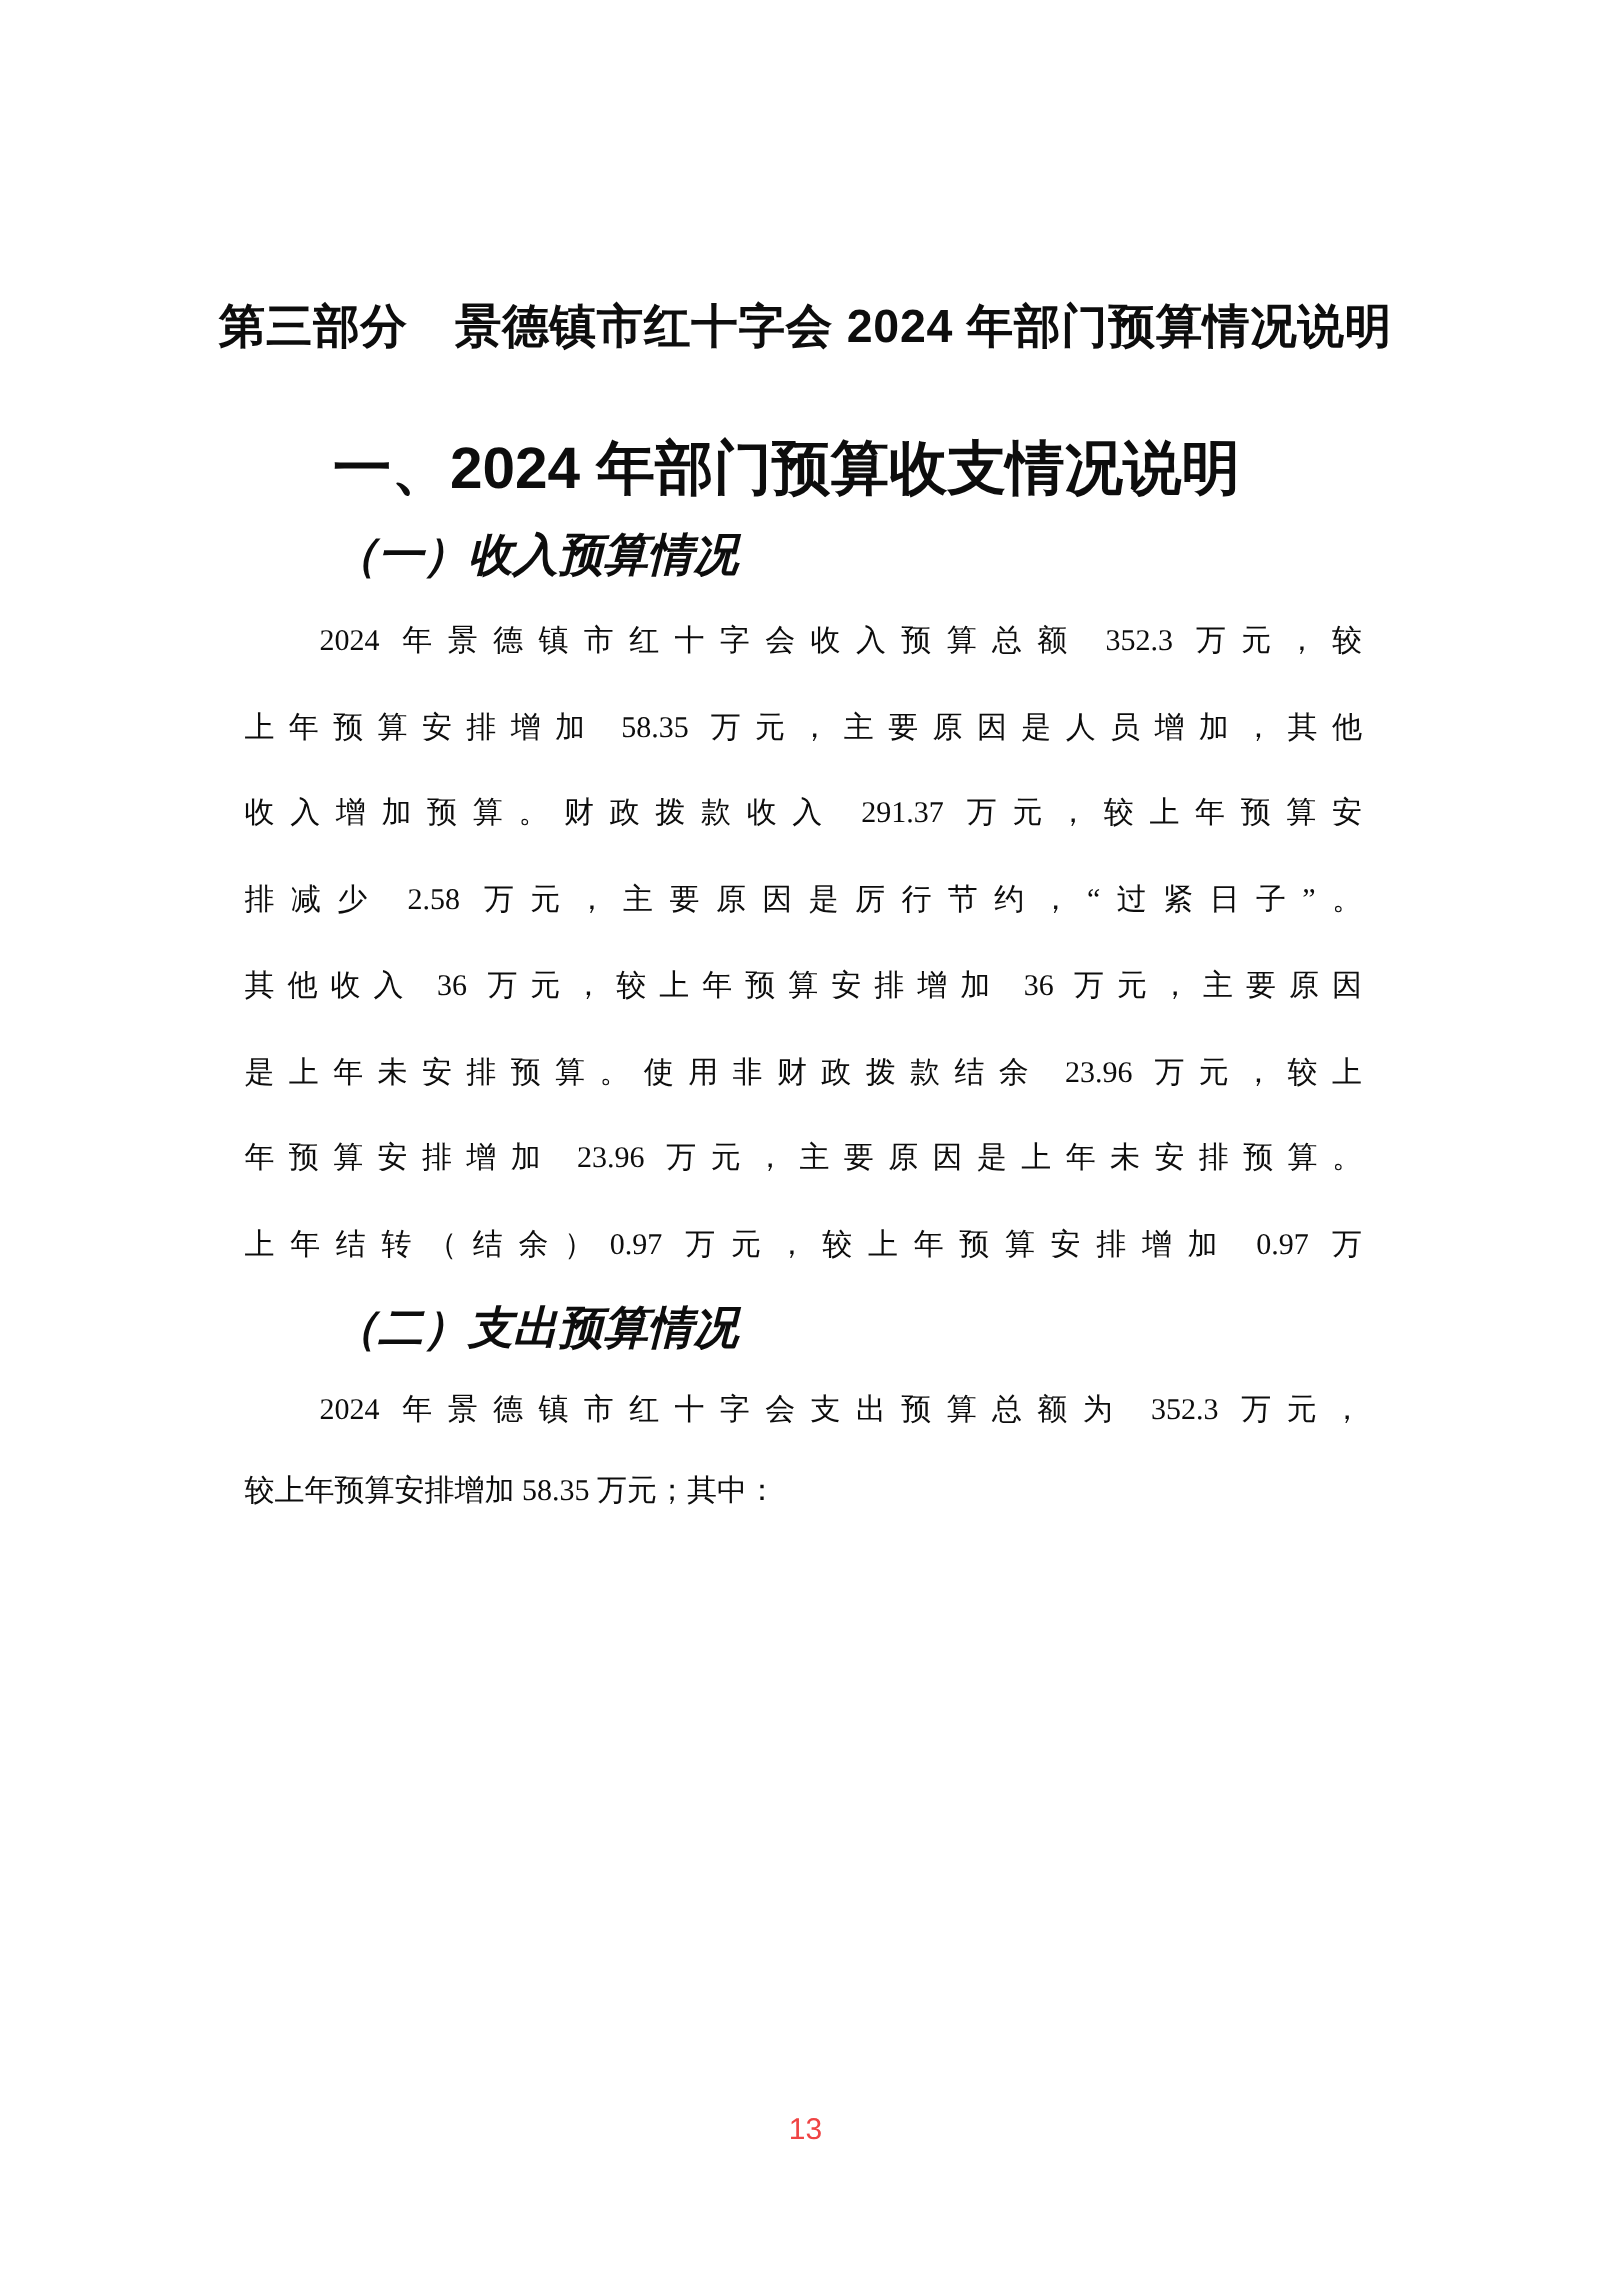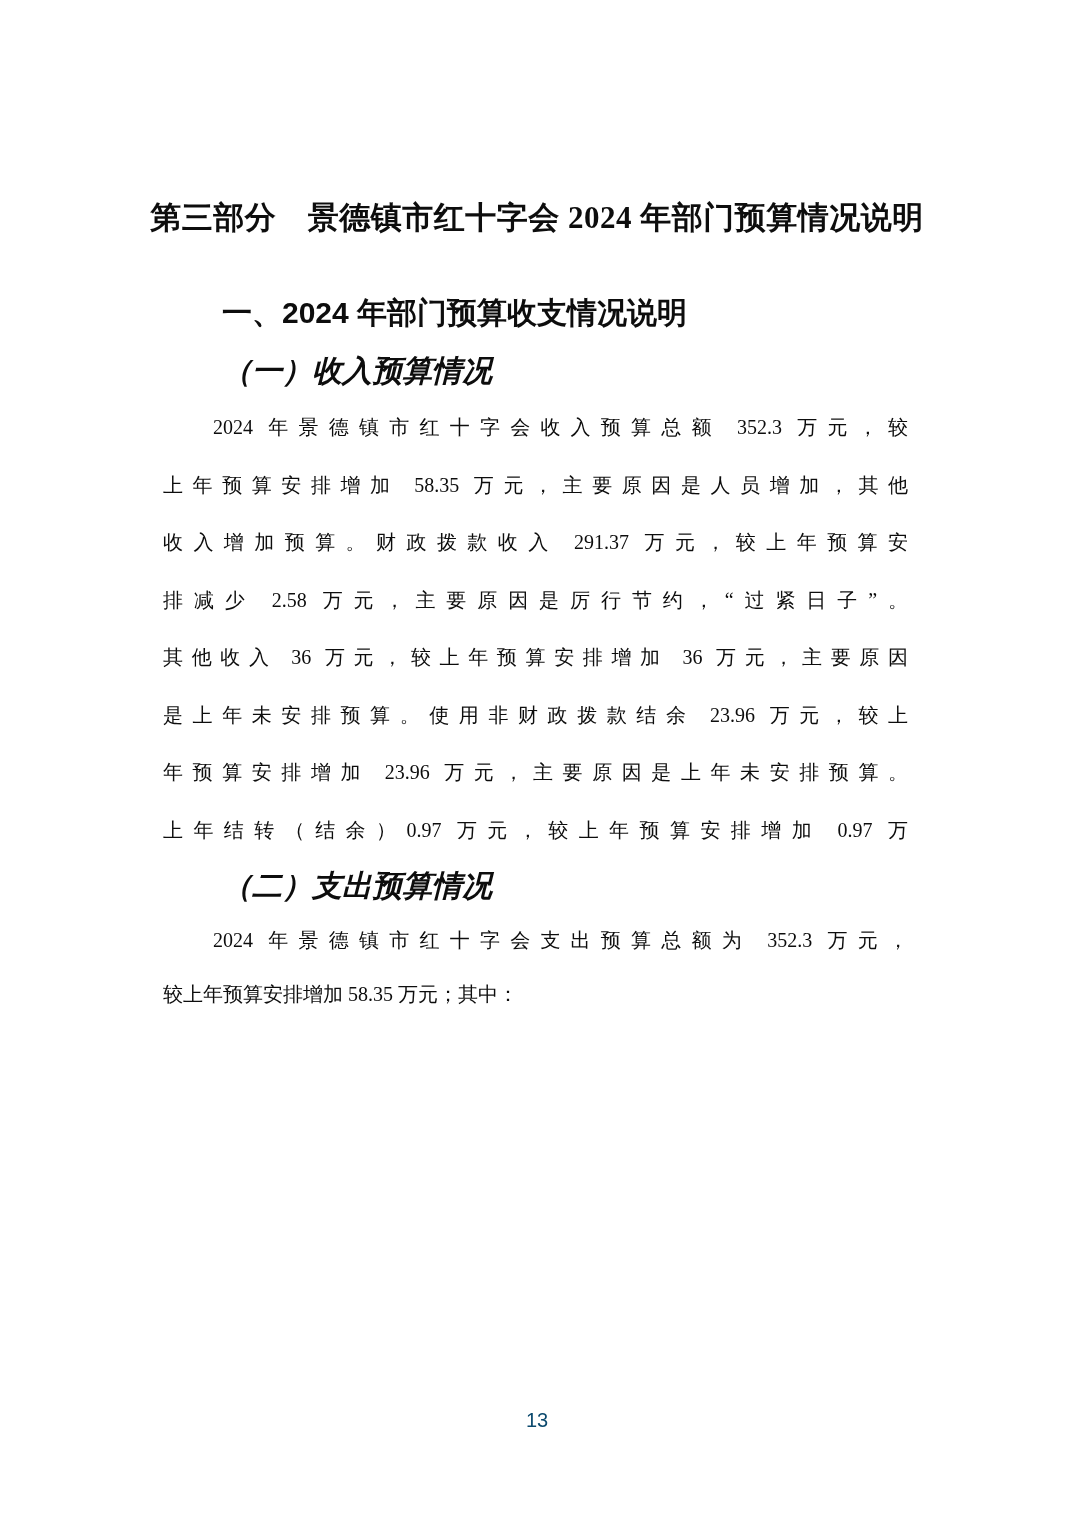--- a/index.html
+++ b/index.html
@@ -17,36 +17,36 @@
     overflow: hidden;
   }
   .doc-title {
     position: absolute;
     top: 190px;
     left: 0;
     right: 0;
     height: 56px;
     line-height: 56px;
     text-align: center;
-    font-family: Liberation Serif, serif;
+    font-family: Liberation Sans, sans-serif;
     font-weight: bold;
     font-size: 31px;
     letter-spacing: 0.5px;
     white-space: nowrap;
   }
   .content {
     position: absolute;
     left: 163px;
     top: 284px;
     width: 745px;
   }
   .h1 {
     height: 57.5px;
     line-height: 57.5px;
-    font-size: 30px;
+    font-size: 39px;
     font-weight: bold;
     font-family: "Liberation Sans", sans-serif;
     text-indent: 59px;
     white-space: nowrap;
   }
   .h2 {
     height: 57.5px;
     line-height: 57.5px;
     font-size: 30px;
     font-weight: bold;
@@ -81,21 +81,21 @@
   .page-number {
     position: absolute;
     top: 1406px;
     left: 0;
     right: 0;
     height: 28px;
     line-height: 28px;
     text-align: center;
     font-family: "Liberation Sans", sans-serif;
     font-size: 20px;
-    color: #0c4a6e;
+    color: #ef4444;
   }
 </style>
 </head>
 <body>
 
 <div class="page">
   <div class="doc-title">第三部分　景德镇市红十字会 2024 年部门预算情况说明</div>
 
   <div class="content">
     <div class="h1">一、2024 年部门预算收支情况说明</div>

